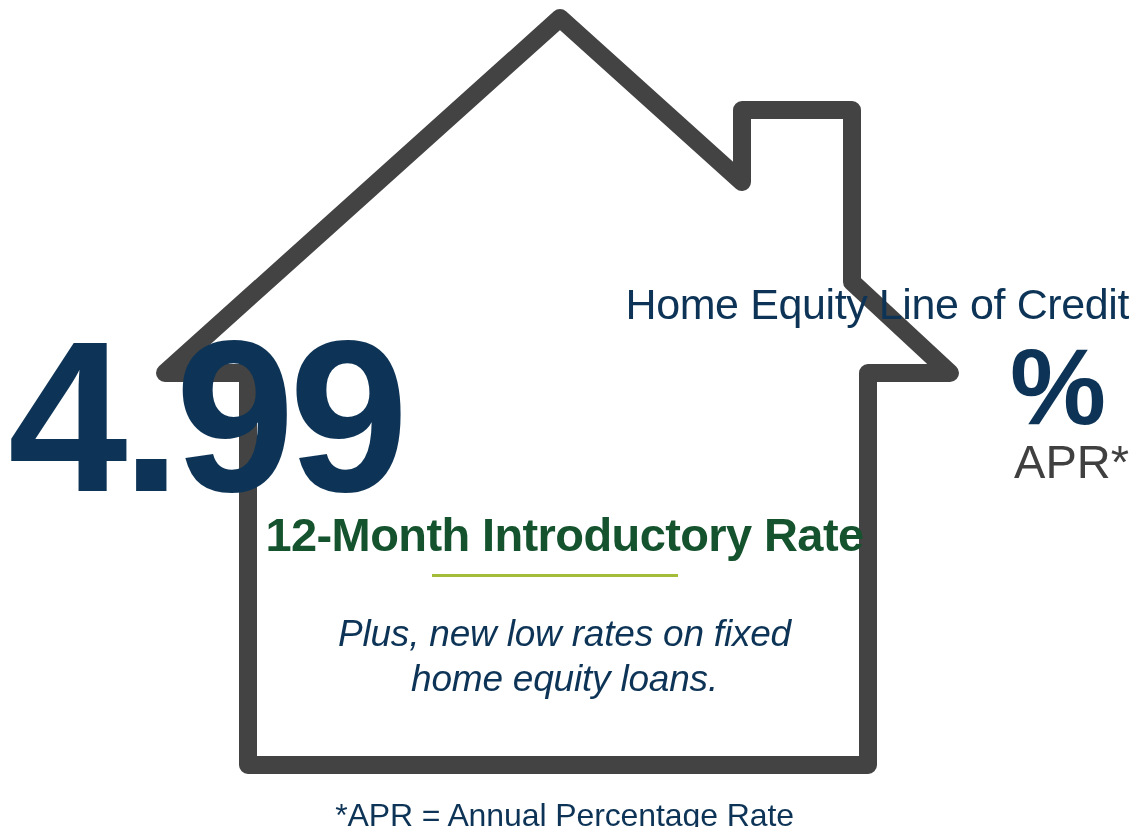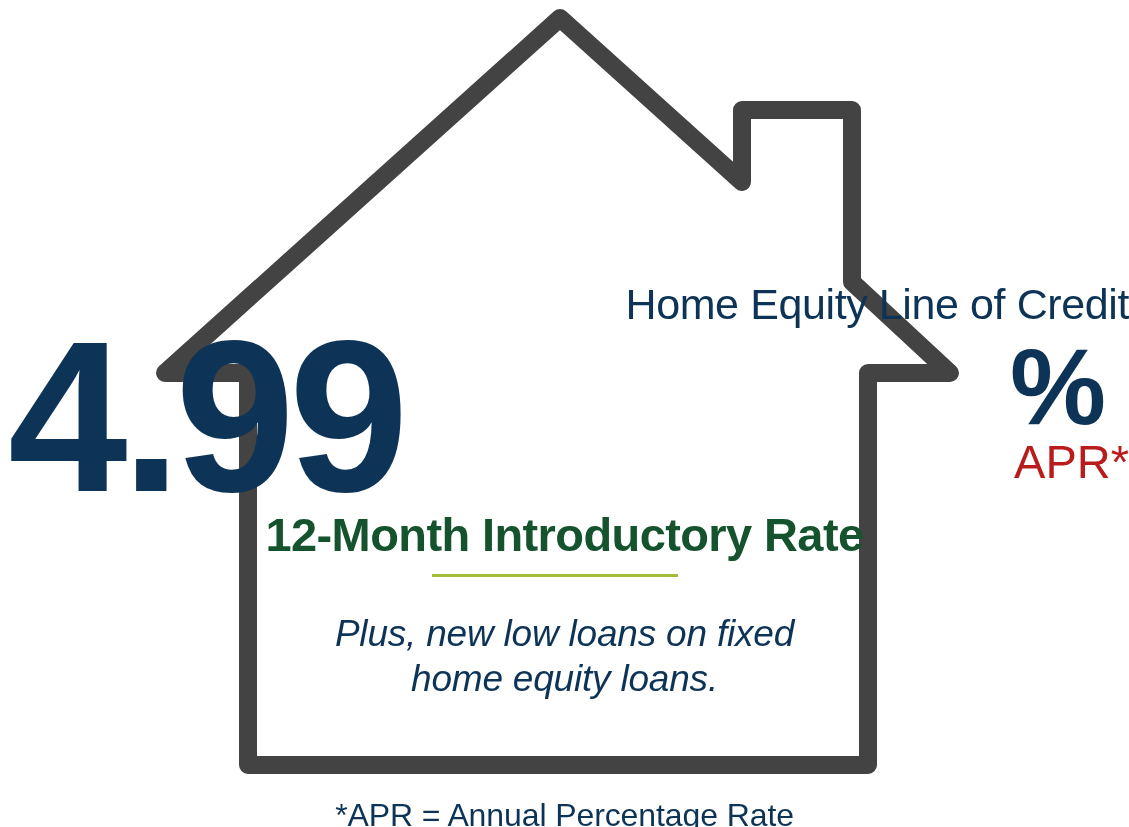--- a/index.html
+++ b/index.html
@@ -72,21 +72,21 @@
   .rate-percent {
     font-size: 108px;
     font-weight: 700;
     color: #0d3456;
     line-height: 0.92;
     letter-spacing: -2px;
   }
   .rate-apr {
     font-size: 47px;
     font-weight: 400;
-    color: #b91c1c;
+    color: #404040;
     line-height: 1;
     letter-spacing: 0px;
     margin-top: 2px;
     margin-left: 4px;
   }
 
   
   .subhead {
     position: absolute;
     left: 0;
@@ -159,20 +159,20 @@
         <span class="rate-percent">%</span>
         <span class="rate-apr">APR*</span>
       </span>
     </div>
 
     <div class="subhead">12-Month Introductory Rate</div>
 
     <div class="divider"></div>
 
     <div class="bodycopy">
-      <div>Plus, new low loans on fixed</div>
+      <div>Plus, new low rates on fixed</div>
       <div>home equity loans.</div>
     </div>
 
     <div class="footnote">*APR = Annual Percentage Rate</div>
 
   </div>
 </div>
 
 </body></html>

